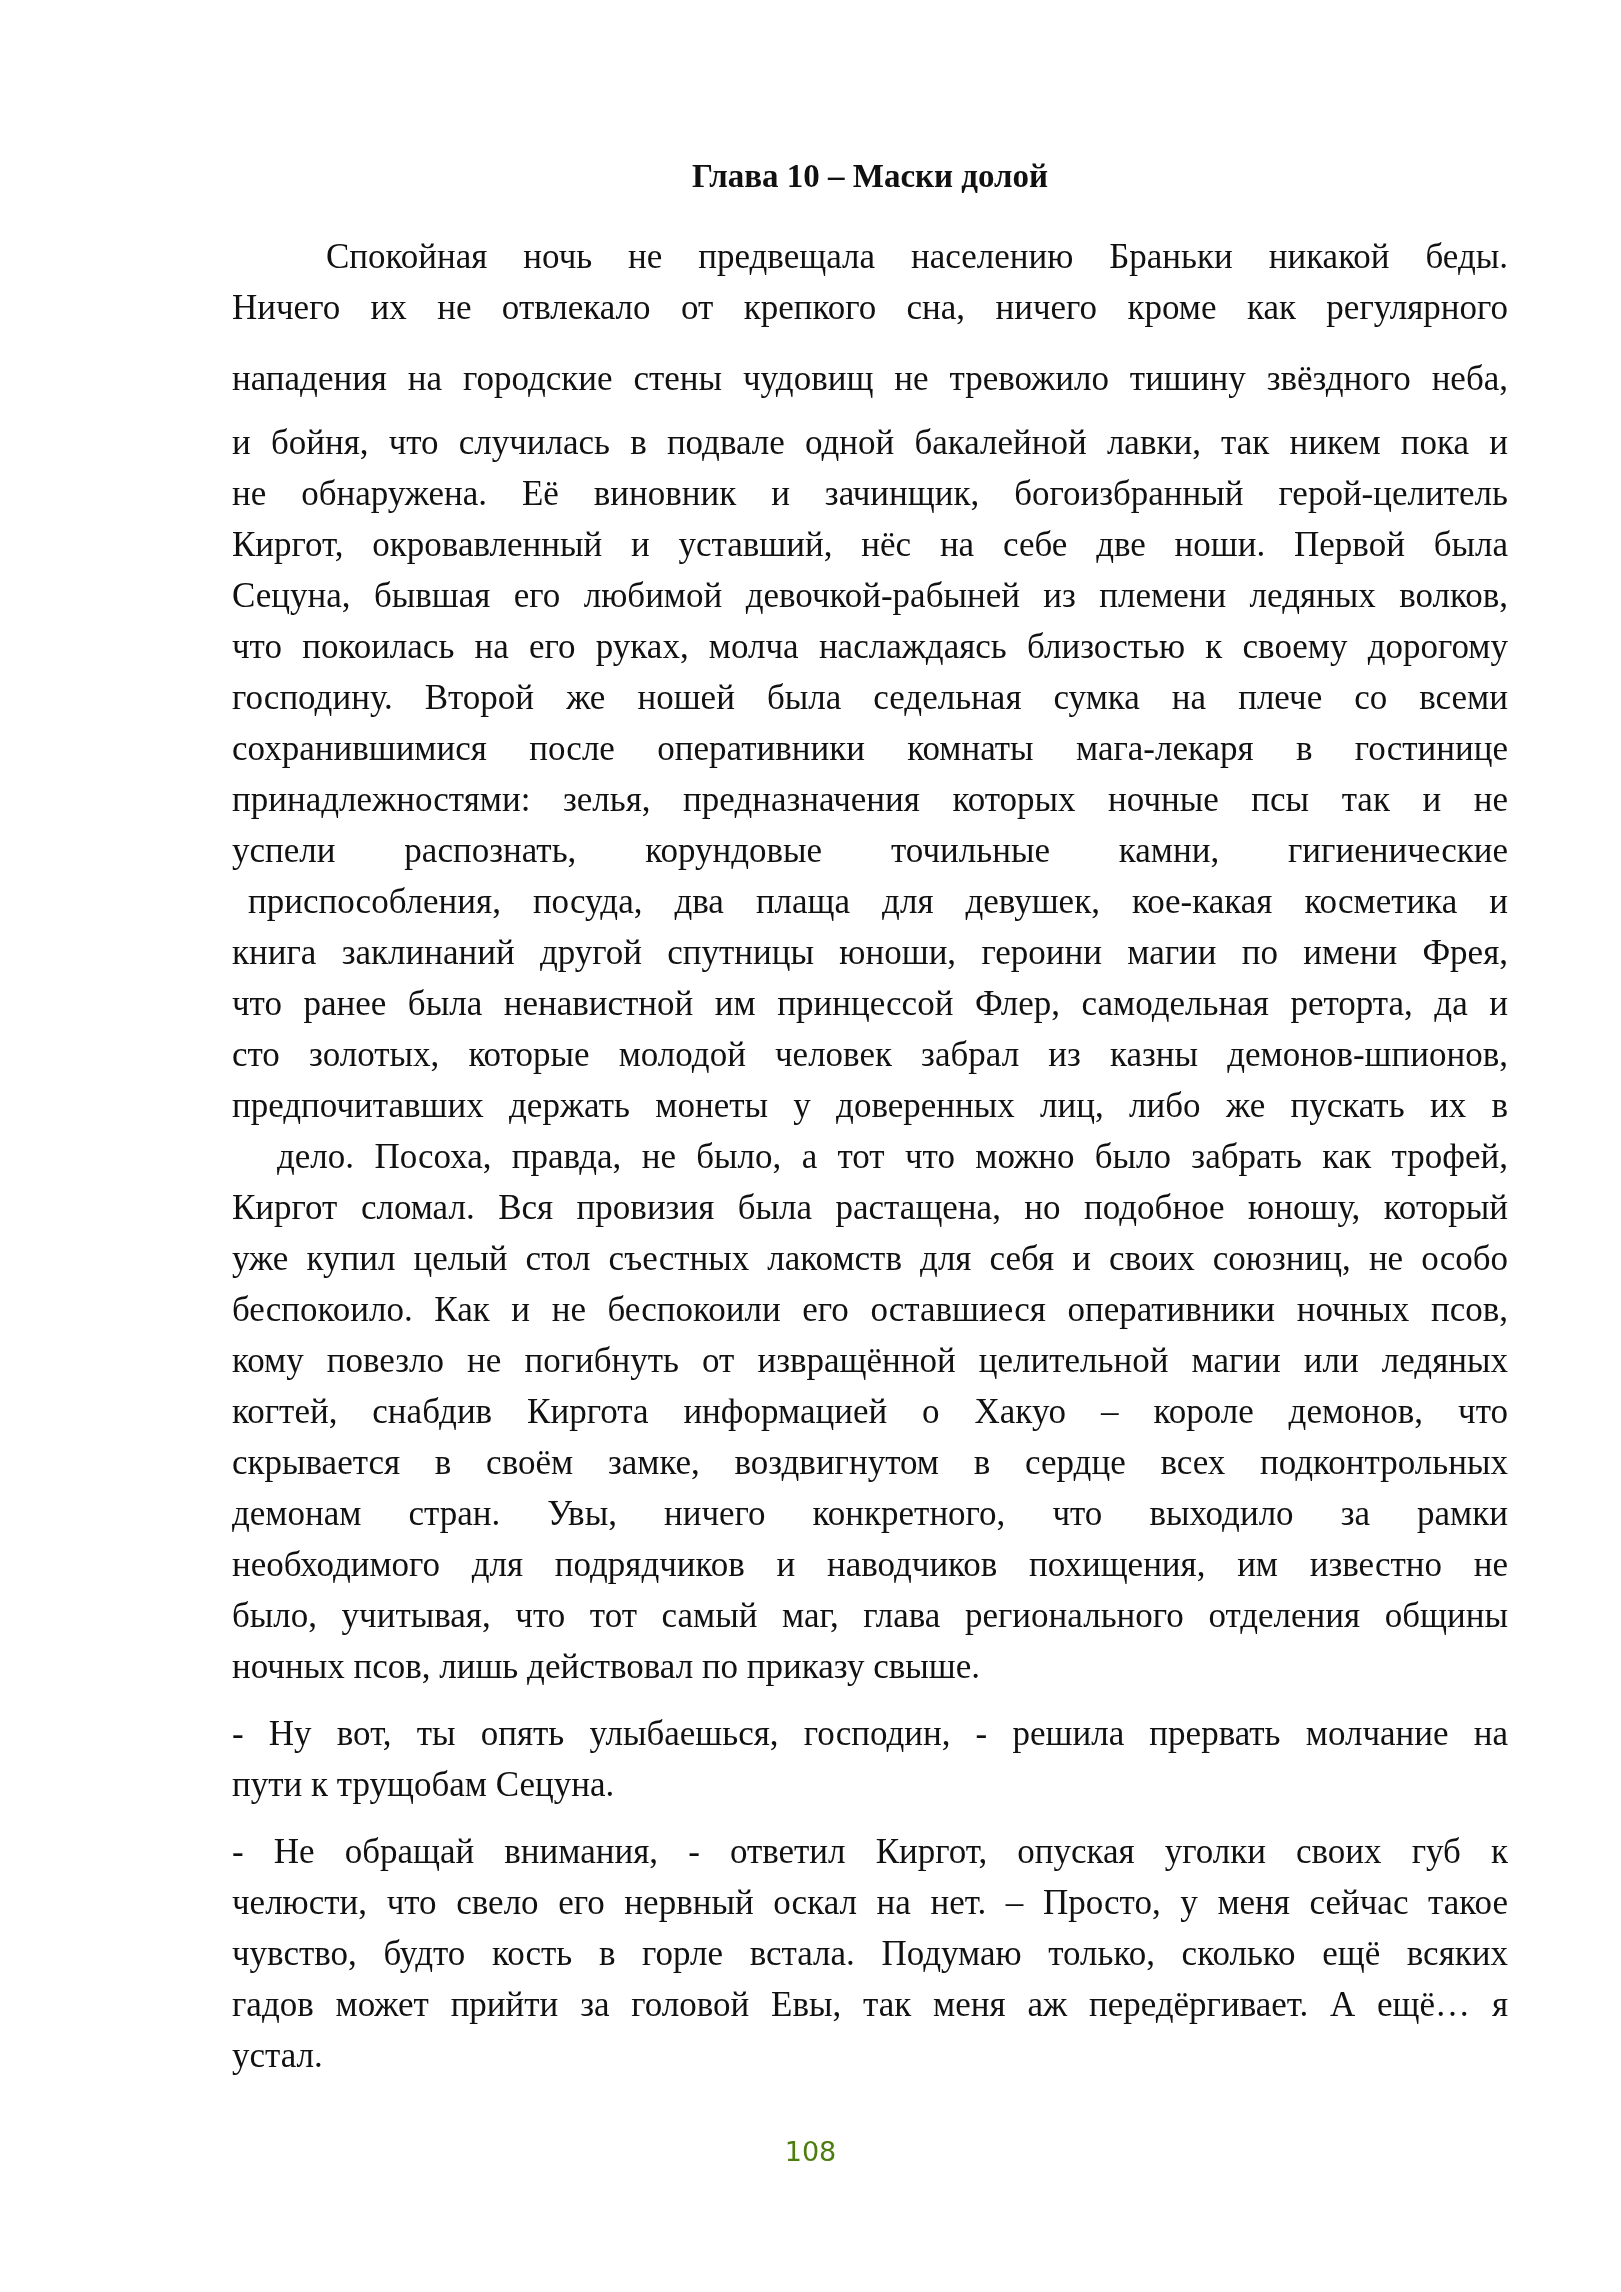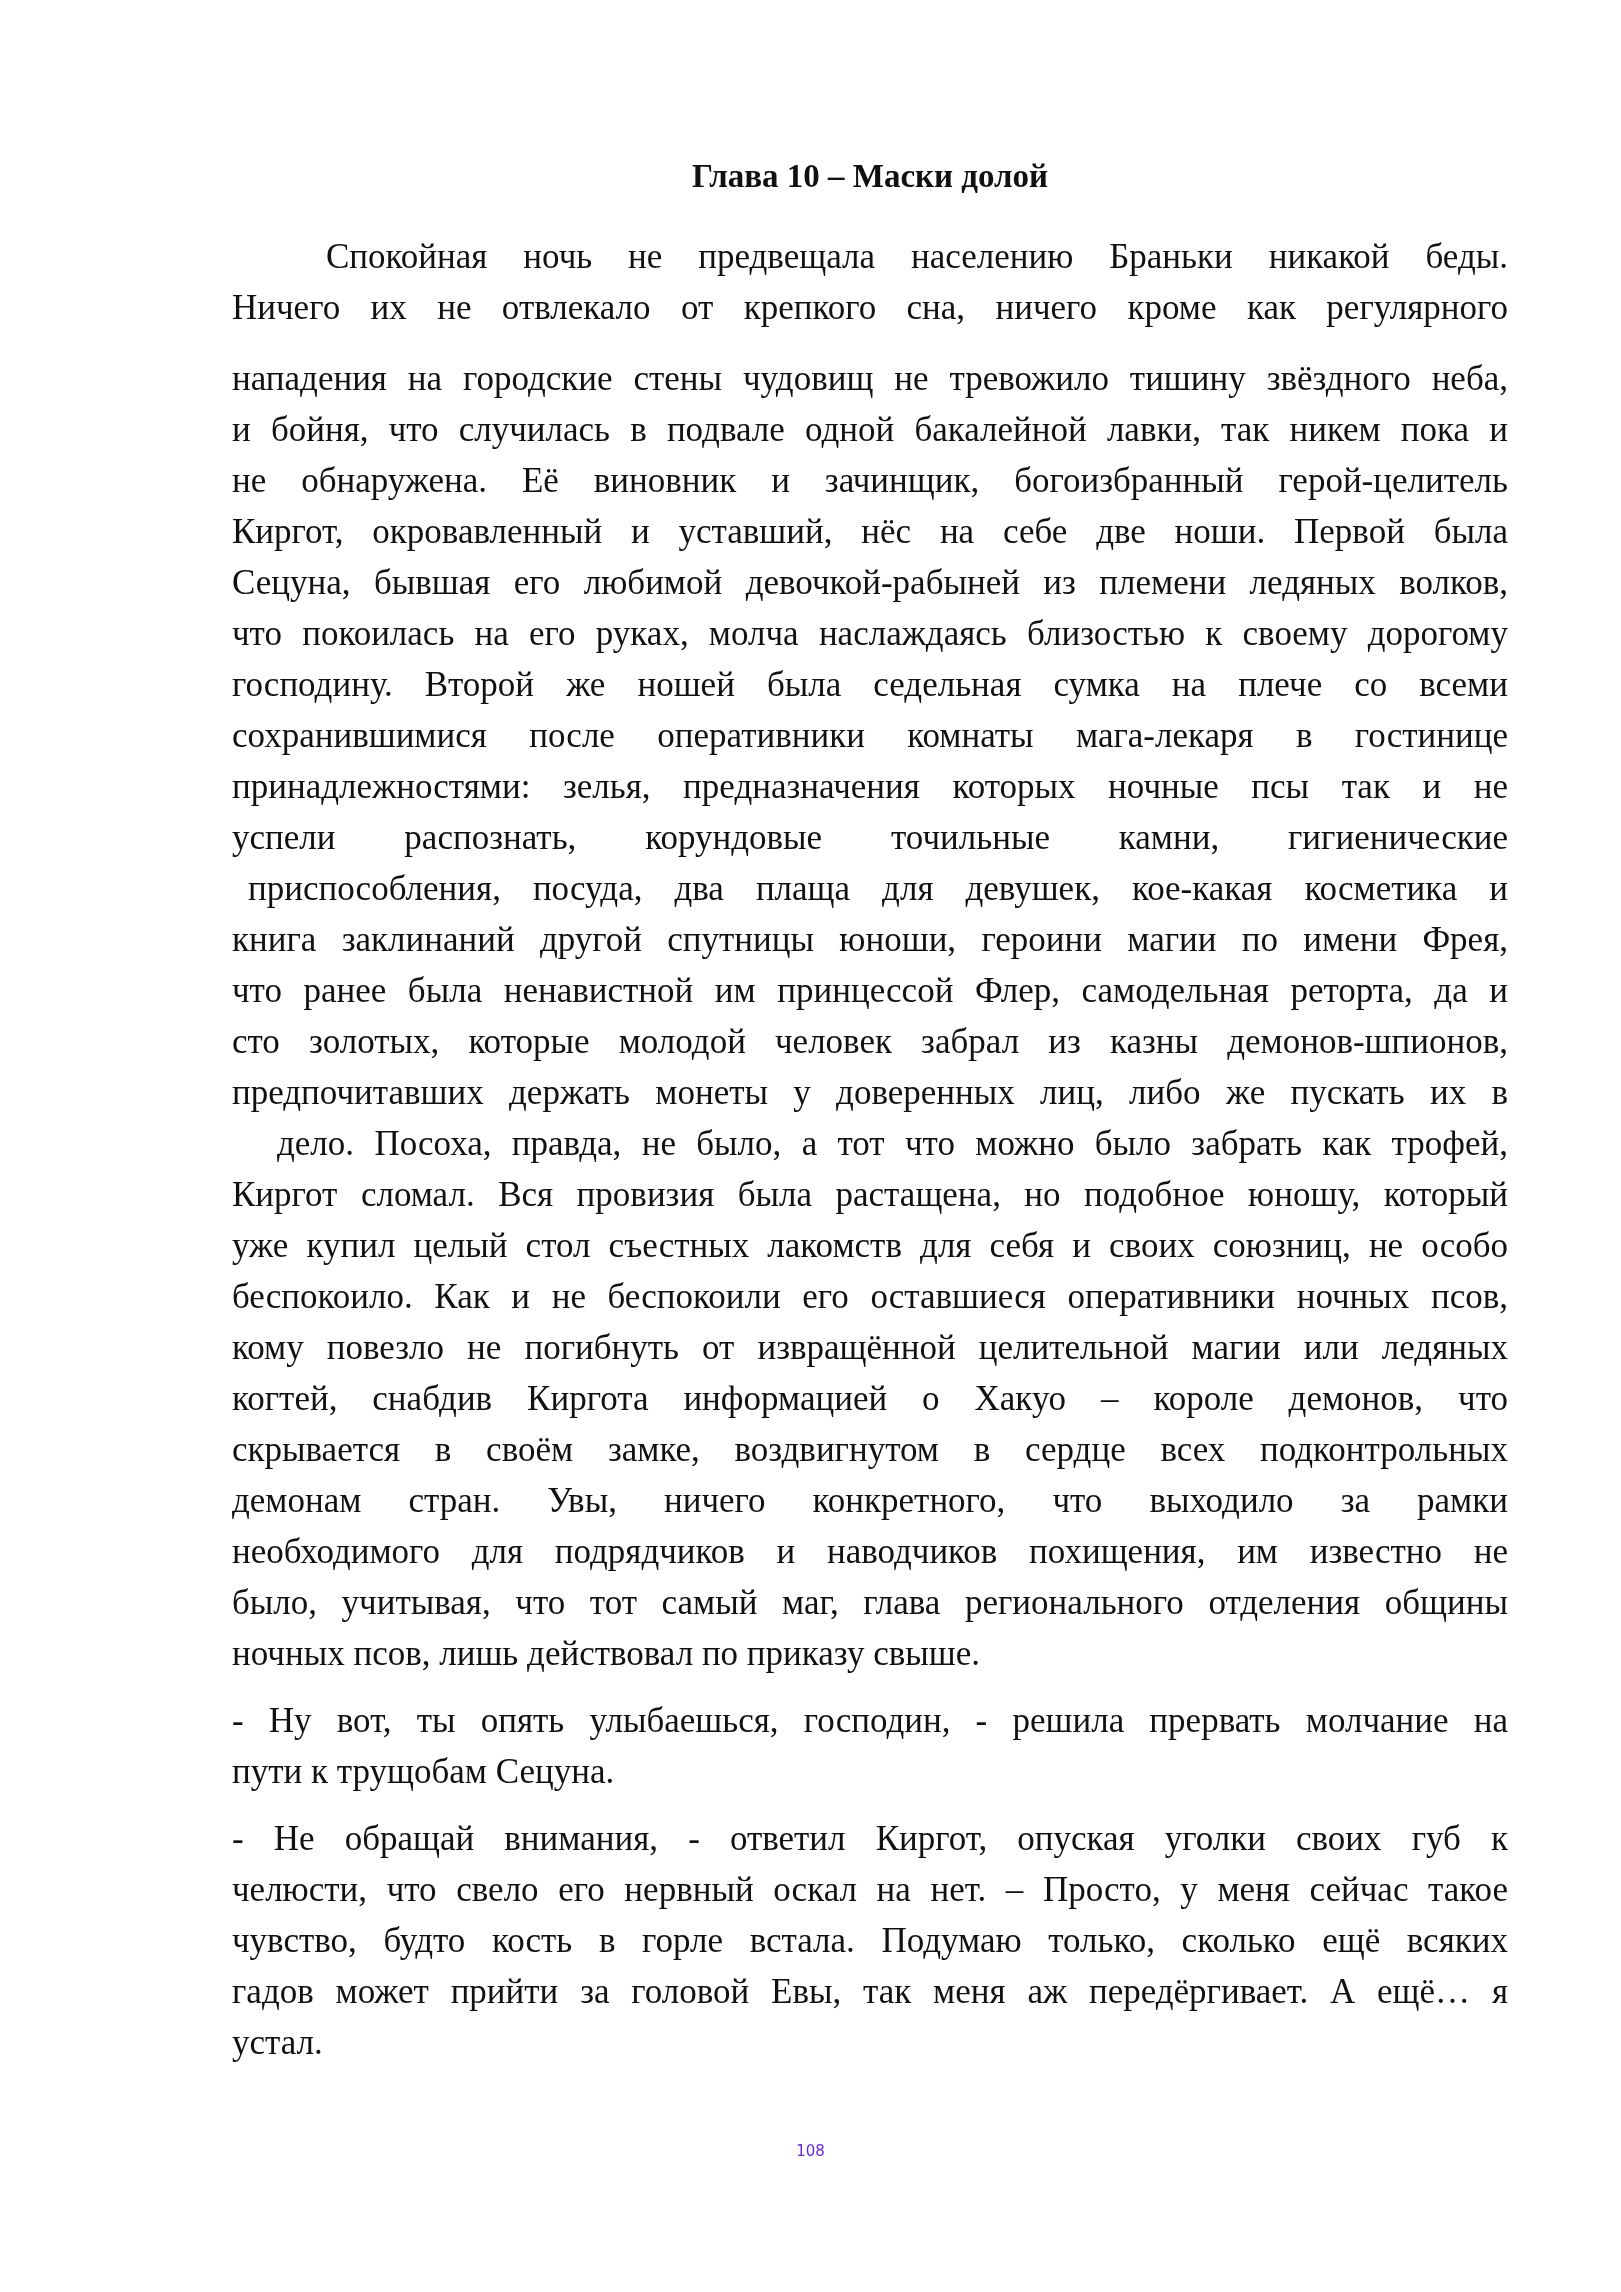--- a/index.html
+++ b/index.html
@@ -62,36 +62,36 @@
     .first-line {
       padding-left: 94px;
     }
     .page-number {
       position: absolute;
       left: 0;
       top: 2137px;
       width: 1621px;
       text-align: center;
       font-family: "DejaVu Sans", sans-serif;
-      font-size: 15px;
+      font-size: 27px;
       line-height: 29px;
-      color: #6d28d9;
+      color: #4d7c0f;
     }
   </style>
 </head>
 <body>
 
 <div class="page">
   <h1 class="chapter-title">Глава 10 – Маски долой</h1>
   <div class="body-text" id="body-text">
       <div class="para">
         <span class="line first-line" style="white-space: nowrap; display: block;"><span style="white-space: nowrap;">Спокойная ночь не предвещала населению Браньки никакой беды.</span></span>
         <span class="line" style="white-space: nowrap; display: block;"><span style="white-space: nowrap;">Ничего их не отвлекало от крепкого сна, ничего кроме как регулярного</span></span>
         <span class="line" style="white-space: nowrap; display: block; margin-top: 20px;"><span style="white-space: nowrap;">нападения на городские стены чудовищ не тревожило тишину звёздного неба,</span></span>
-        <span class="line" style="white-space: nowrap; display: block;"><span style="white-space: nowrap;">и бойня, что случилась в подвале одной бакалейной лавки, так никем пока и</span></span>
+        <span class="line" style="white-space: nowrap; display: block; margin-top: 13px;"><span style="white-space: nowrap;">и бойня, что случилась в подвале одной бакалейной лавки, так никем пока и</span></span>
         <span class="line" style="white-space: nowrap; display: block;"><span style="white-space: nowrap;">не обнаружена. Её виновник и зачинщик, богоизбранный герой-целитель</span></span>
         <span class="line" style="white-space: nowrap; display: block;"><span style="white-space: nowrap;">Киргот, окровавленный и уставший, нёс на себе две ноши. Первой была</span></span>
         <span class="line" style="white-space: nowrap; display: block;"><span style="white-space: nowrap;">Сецуна, бывшая его любимой девочкой-рабыней из племени ледяных волков,</span></span>
         <span class="line" style="white-space: nowrap; display: block;"><span style="white-space: nowrap;">что покоилась на его руках, молча наслаждаясь близостью к своему дорогому</span></span>
         <span class="line" style="white-space: nowrap; display: block;"><span style="white-space: nowrap;">господину. Второй же ношей была седельная сумка на плече со всеми</span></span>
         <span class="line" style="white-space: nowrap; display: block;"><span style="white-space: nowrap;">сохранившимися после оперативники комнаты мага-лекаря в гостинице</span></span>
         <span class="line" style="white-space: nowrap; display: block;"><span style="white-space: nowrap;">принадлежностями: зелья, предназначения которых ночные псы так и не</span></span>
         <span class="line" style="white-space: nowrap; display: block;"><span style="white-space: nowrap;">успели распознать, корундовые точильные камни, гигиенические</span></span>
         <span class="line" style="white-space: nowrap; display: block;"><span style="white-space: nowrap; margin-left: 16px;">приспособления, посуда, два плаща для девушек, кое-какая косметика и</span></span>
         <span class="line" style="white-space: nowrap; display: block;"><span style="white-space: nowrap;">книга заклинаний другой спутницы юноши, героини магии по имени Фрея,</span></span>

